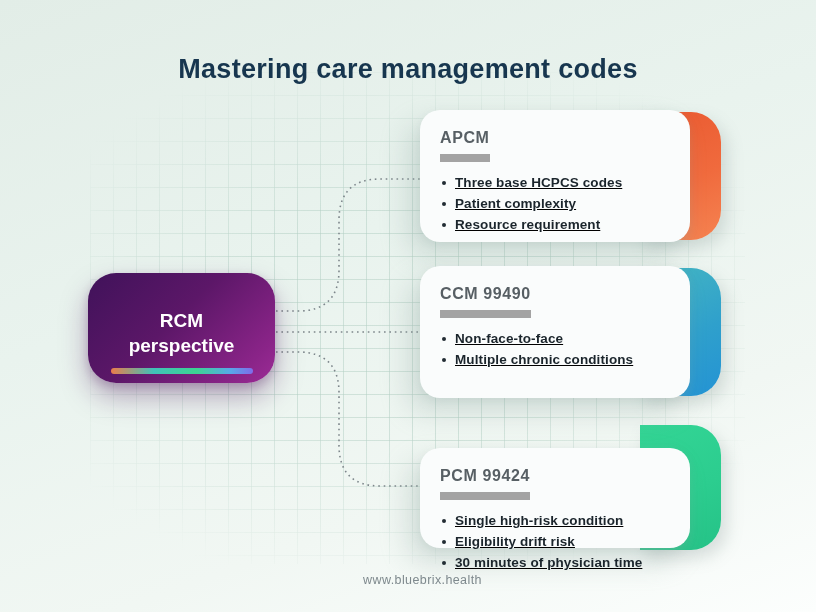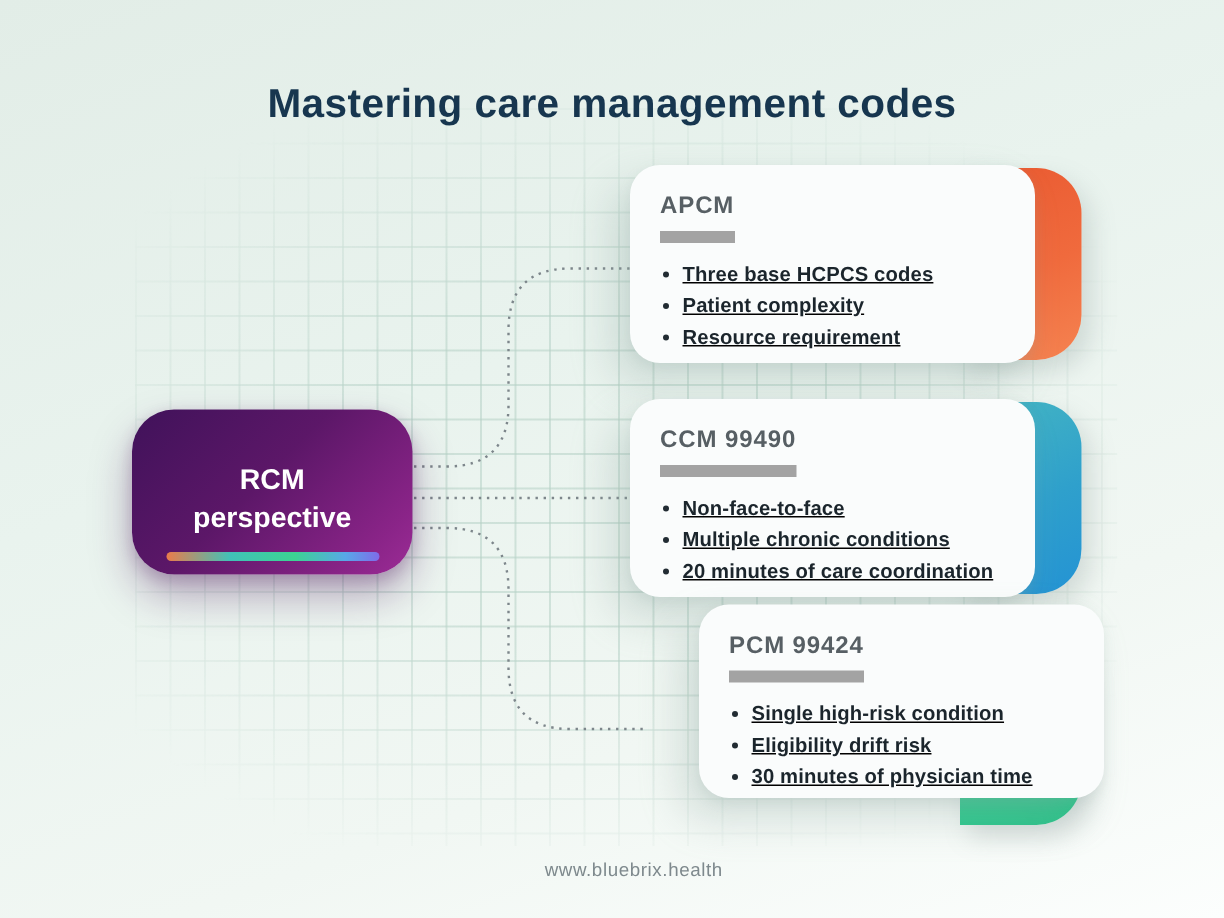--- a/index.html
+++ b/index.html
@@ -94,21 +94,21 @@
     left: 420px;
     width: 270px;
     background: #FAFCFC;
     border-radius: 20px;
     padding: 19px 20px 14px 20px;
     box-shadow: -12px 14px 28px rgba(141, 166, 158, 0.32), 0 3px 8px rgba(141, 166, 158, 0.15);
     z-index: 3;
   }
   .card-0 { top: 110px; height: 132px; }
   .card-1 { top: 266px; height: 132px; }
-  .card-2 { top: 403px; height: 129px; margin-left: 46px; }
+  .card-2 { top: 448px; height: 100px; }
   .card-header {
     display: inline-block;
     font-size: 16px;
     font-weight: 600;
     letter-spacing: 0.6px;
     color: #575F64;
     border-bottom: 8px solid #a3a3a3;
     padding-bottom: 7px;
     margin-bottom: 10px;
   }
@@ -190,24 +190,20 @@
     <h2 class="card-header">CCM 99490</h2>
     <ul class="bullets">
       <li class="bullet">
         <span class="dot"></span>
         <span class="bullet-text">Non-face-to-face</span>
       </li>
       <li class="bullet">
         <span class="dot"></span>
         <span class="bullet-text">Multiple chronic conditions</span>
       </li>
-      <li class="bullet">
-        <span class="dot"></span>
-        <span class="bullet-text">20 minutes of care coordination</span>
-      </li>
     </ul>
   </section>
 
   <div class="tab tab-2"></div>
   <section class="card card-2">
     <h2 class="card-header">PCM 99424</h2>
     <ul class="bullets">
       <li class="bullet">
         <span class="dot"></span>
         <span class="bullet-text">Single high-risk condition</span>

